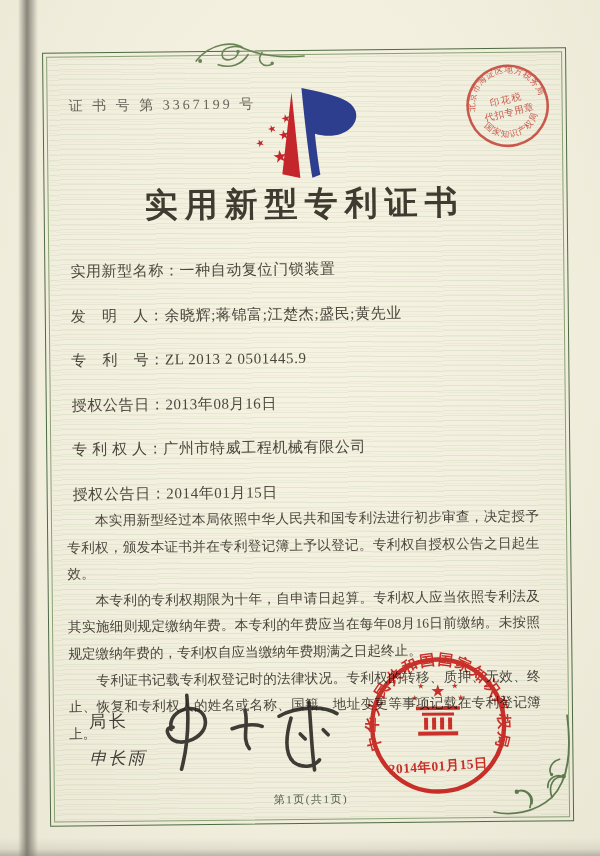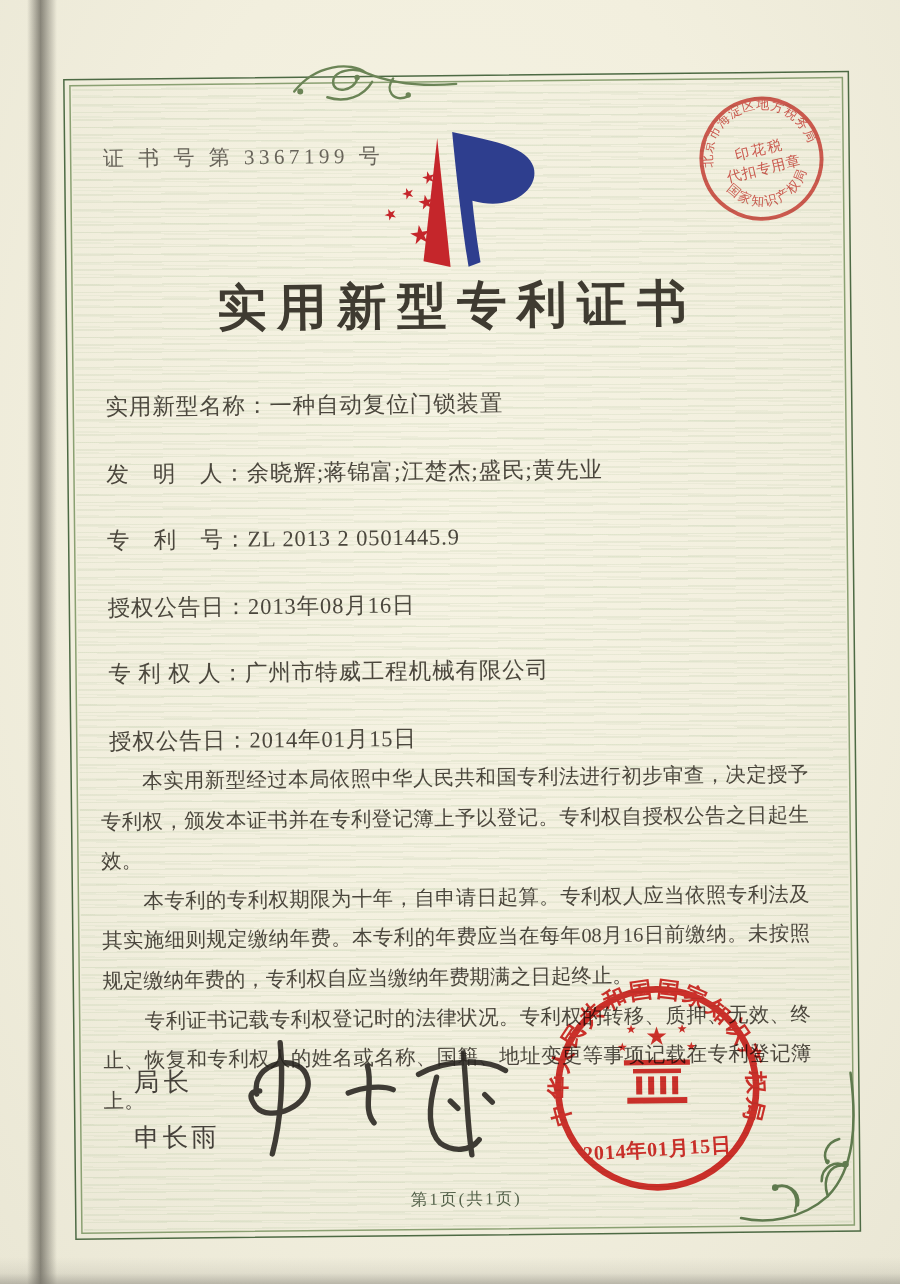--- a/index.html
+++ b/index.html
@@ -50,21 +50,21 @@
     height:44.5px;font-size:15px;color:#4b473d;letter-spacing:0.6px;white-space:nowrap;
   }
   .body-text{
     position:absolute;left:66px;top:506px;width:472px;
     font-size:13.6px;line-height:26.6px;text-align:justify;color:#4b473d;
   }
   .body-text p{margin:0;text-indent:2.05em;}
   .signer{
     position:absolute;left:86px;top:708px;font-size:17px;color:#45413a;letter-spacing:3px;
   }
-  .signer .line2{margin-top:14px;letter-spacing:2px;}
+  .signer .line2{margin-top:14px;letter-spacing:2px;font-style:italic;}
   .signature-svg{position:absolute;left:136px;top:686px;}
   .issuing-seal{position:absolute;left:360px;top:652px;mix-blend-mode:multiply;opacity:.95;}
   .tax-stamp{position:absolute;left:461px;top:58px;transform:rotate(-13deg);mix-blend-mode:multiply;opacity:.88;}
   .logo-svg{position:absolute;left:237px;top:82px;}
   .footer{
     position:absolute;left:46px;width:522px;top:792px;text-align:center;
     font-size:11px;letter-spacing:1.5px;color:#55624b;
   }
   .orn{position:absolute;}
   svg text{font-family:"Liberation Serif","DejaVu Serif",serif;}

